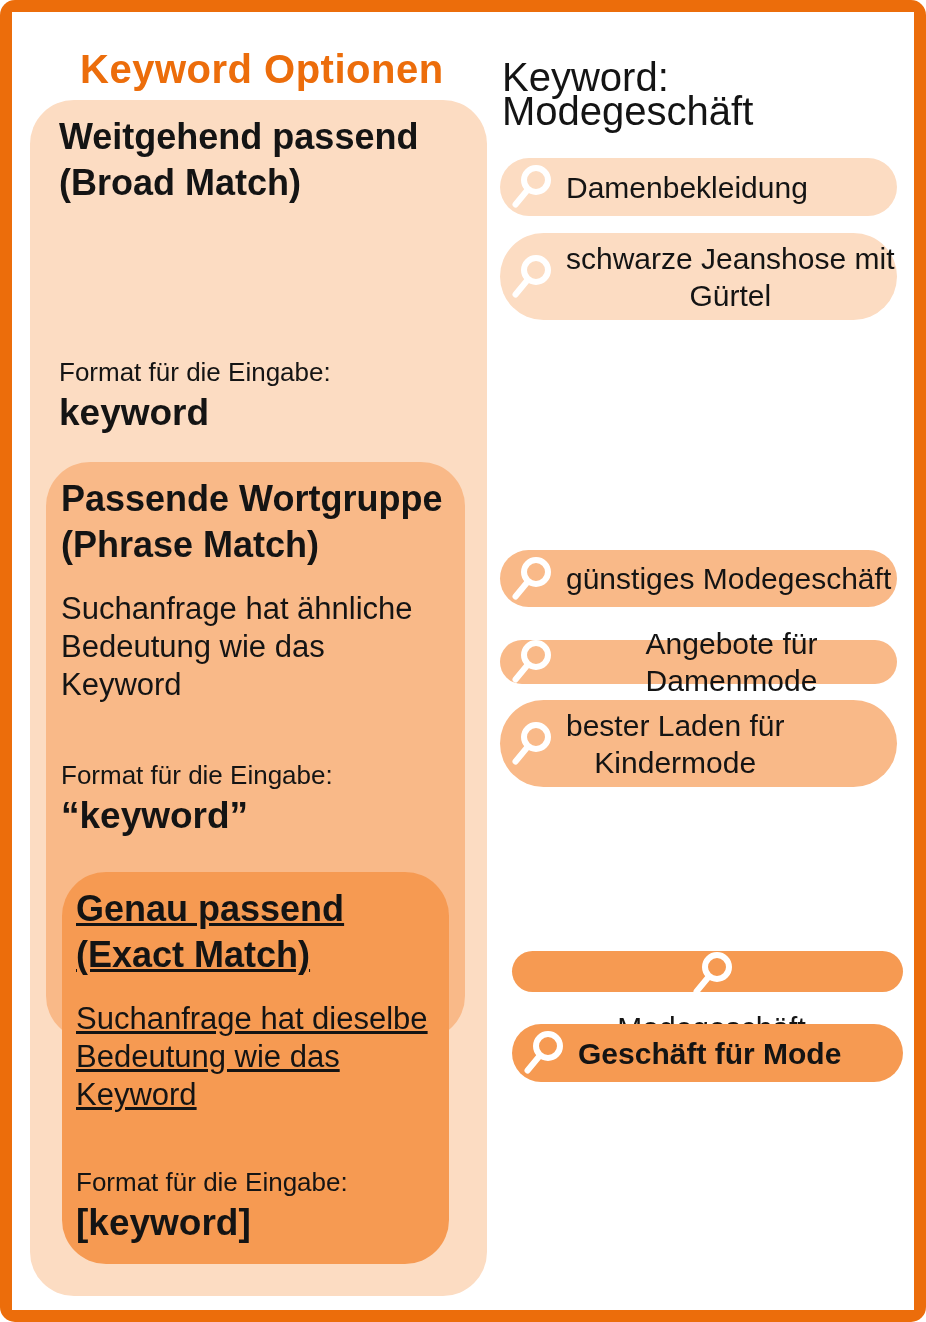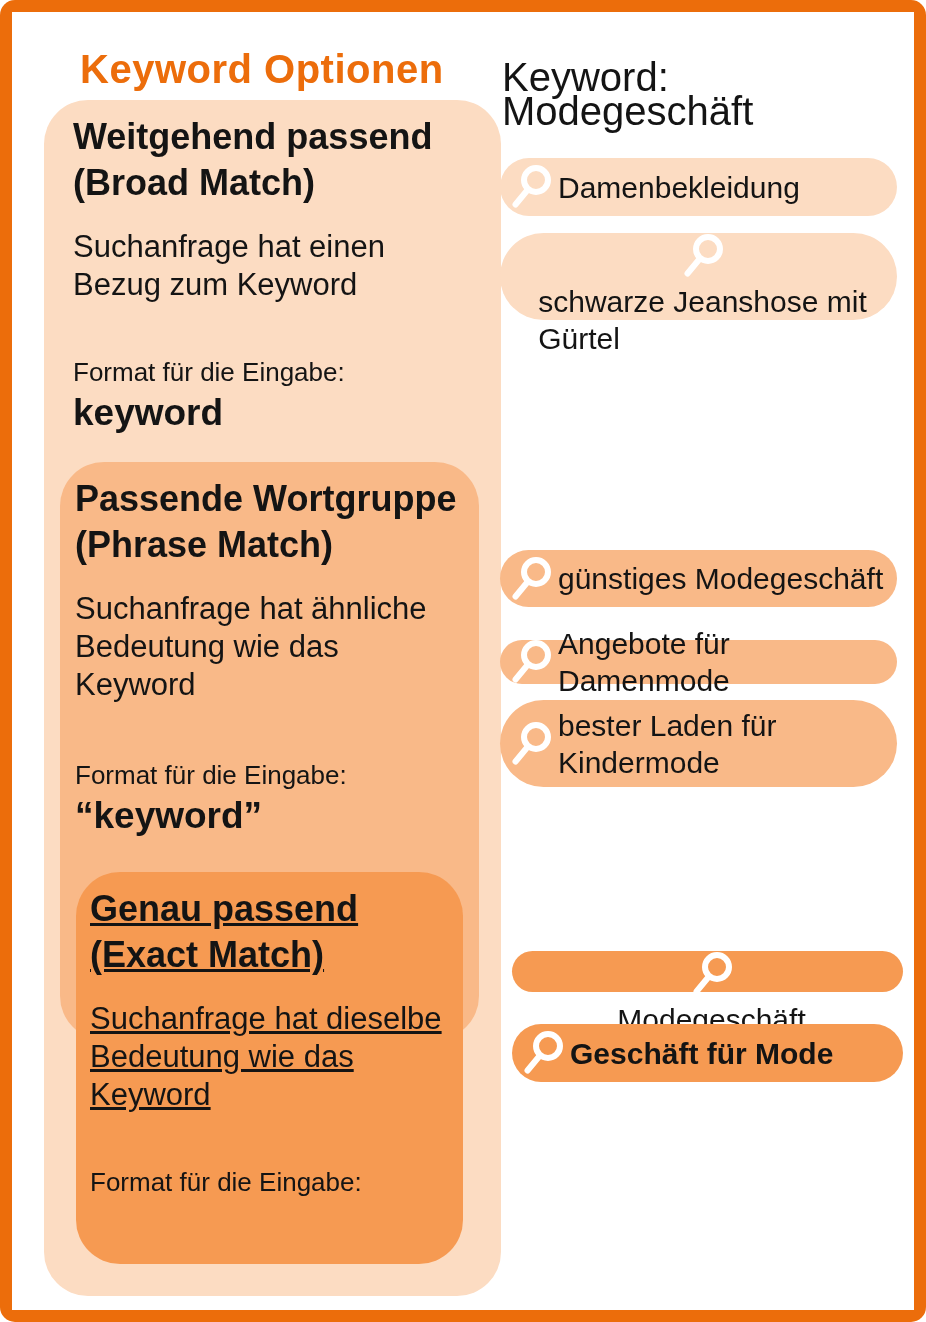--- a/index.html
+++ b/index.html
@@ -27,21 +27,21 @@
     letter-spacing:0.5px;
   }
   .kw-label {
     position:absolute; left:502px; top:60px;
     font-size:40px; line-height:34px;
     color:var(--text, #141414);
   }
 
   
   .box { position:absolute; border-radius:44px; }
-  .box-broad  { left:44px; top:100px; width:457px; height:1196px; background:var(--broad, #FCDCC2);  --pad:29px; }
+  .box-broad  { left:30px; top:100px; width:457px; height:1196px; background:var(--broad, #FCDCC2);  --pad:29px; }
   .box-phrase { left:16px; top:362px; width:419px; height:578px;  background:var(--phrase, #F9B988); --pad:15px; }
   .box-exact  { left:16px; top:410px; width:387px; height:392px;  background:var(--exact, #F69A52);text-decoration:underline;  --pad:14px; }
 
   .box h2 {
     margin:14px 0 0 var(--pad); padding:0;
     font-size:36px; line-height:46px; font-weight:bold;
     white-space:pre-line;
     color:var(--text, #141414);
   }
   .box .desc {
@@ -54,32 +54,33 @@
   .box-broad  > .format { top:255px; }
   .box-phrase > .format { top:296px; }
   .box-exact  > .format { top:293px; }
   .format-label { font-size:26px; line-height:34px; }
   .format-value { font-size:37px; line-height:46px; font-weight:bold; margin-top:1px; }
 
   
   .pill {
     position:absolute;
     display:flex; align-items:center;
-    gap:4px; padding-left:8px;
+    gap:12px; padding-left:8px;
     box-sizing:border-box;
     border-radius:44px;
     font-size:30px; line-height:37px;
     color:var(--text, #141414);
+    text-align:center;
   }
   .pill .q { white-space:pre-line; }
   .pill-broad  { background:var(--broad, #FCDCC2); }
   .pill-phrase { background:var(--phrase, #F9B988); }
   .pill-exact  { background:var(--exact, #F69A52); }
   .p1 { left:500px; top:158px;  width:397px; height:58px; }
-  .p2 { left:500px; top:233px;  width:397px; height:87px;flex-direction:column; }
+  .p2 { left:500px; top:233px;  width:397px; height:87px; }
   .p3 { left:500px; top:550px;  width:397px; height:57px; }
   .p4 { left:500px; top:640px;  width:397px; height:44px; }
   .p5 { left:500px; top:700px;  width:397px; height:87px; }
   .p6 { left:512px; top:951px;  width:391px; height:41px;flex-direction:column; }
   .p7 { left:512px; top:1024px; width:391px; height:58px;font-weight:bold; }
 
   .mag-icon { flex:0 0 auto; }
   .mag-icon circle, .mag-icon line {
     fill:none;
     stroke:var(--icon, #FFFFFF);
@@ -92,22 +93,20 @@
 
 <div class="page">
   <div class="frame"></div>
 
   <h1 class="title">Keyword Optionen</h1>
   <div class="kw-label">Keyword: Modegeschäft</div>
 
   <section class="box box-broad">
     <h2>Weitgehend passend
 (Broad Match)</h2>
-    <p class="desc">Suchanfrage hat einen
-Bezug zum Keyword</p>
     <div class="format">
       <div class="format-label">Format für die Eingabe:</div>
       <div class="format-value">keyword</div>
     </div>
 
     <section class="box box-phrase">
       <h2>Passende Wortgruppe
 (Phrase Match)</h2>
       <p class="desc">Suchanfrage hat ähnliche
 Bedeutung wie das
@@ -118,20 +117,21 @@
       </div>
 
       <section class="box box-exact">
         <h2>Genau passend
 (Exact Match)</h2>
         <p class="desc">Suchanfrage hat dieselbe
 Bedeutung wie das
 Keyword</p>
         <div class="format">
           <div class="format-label">Format für die Eingabe:</div>
+          <div class="format-value">[keyword]</div>
         </div>
       </section>
     </section>
   </section>
 
   <div class="pill pill-broad p1">
     <svg class="mag-icon" width="46" height="46" viewBox="0 0 46 46" aria-hidden="true">
       <circle cx="28" cy="16" r="12"></circle>
         <line x1="19.5" y1="26" x2="7.5" y2="40.5"></line>
     </svg>

